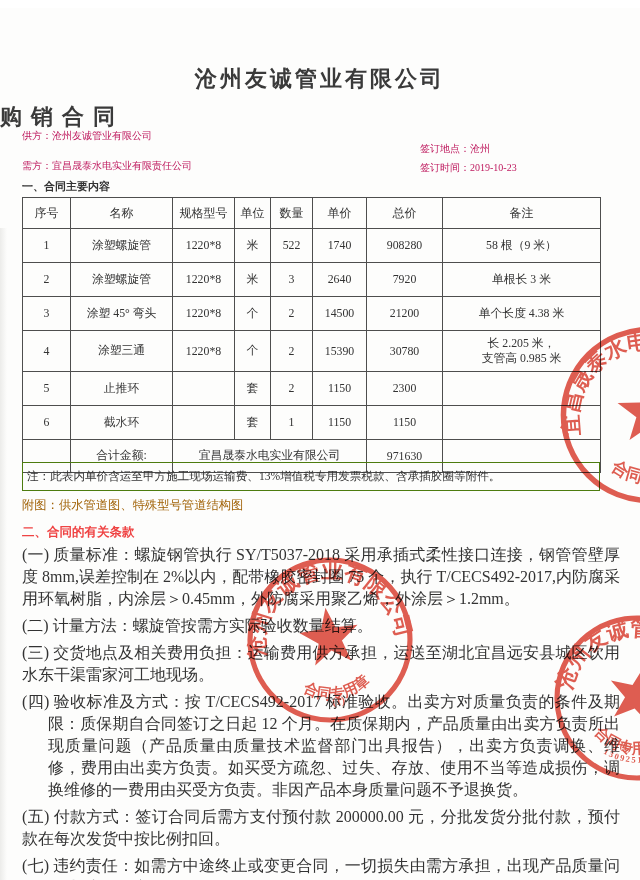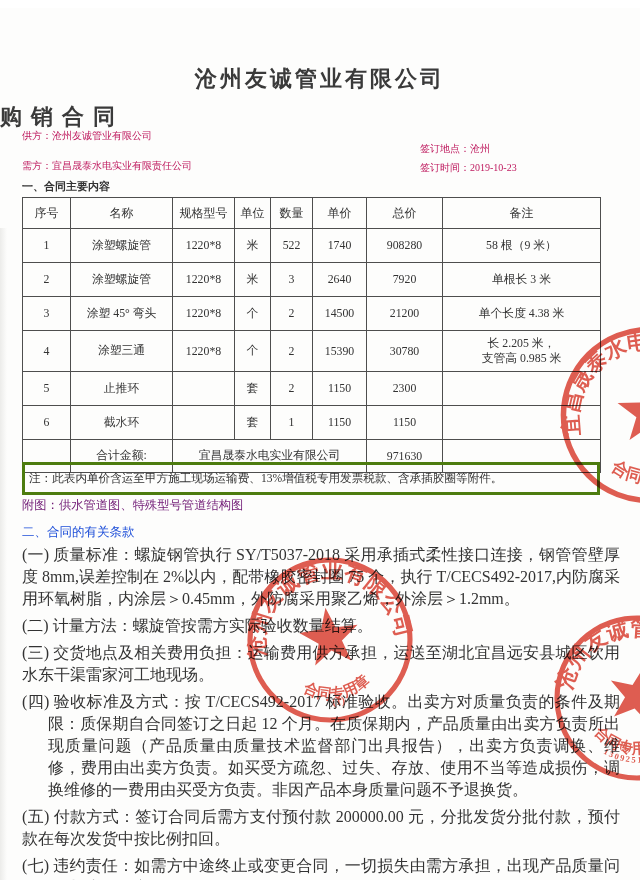--- a/index.html
+++ b/index.html
@@ -15,35 +15,35 @@
     font-size:22px;font-weight:600;letter-spacing:3px;color:#3a3a3a;}
   .title-doc{position:absolute;left:0;top:94px;width:100%;text-align:left;
     font-size:22px;font-weight:600;letter-spacing:9px;color:#3a3a3a;}
   .info{position:absolute;font-size:10px;color:#be185d;white-space:nowrap;}
   .supplier-line{left:22px;top:121px;}
   .buyer-line{left:22px;top:151px;}
   .meta-no{left:420px;top:114px;}
   .meta-place{left:420px;top:134px;}
   .meta-date{left:420px;top:153px;}
   .sec1{position:absolute;left:22px;top:171px;font-size:11px;font-weight:600;color:#333;}
-  .sec2{position:absolute;left:22px;top:516px;font-size:12.5px;font-weight:400;color:#1d4ed8;}
+  .sec2{position:absolute;left:22px;top:516px;font-size:12.5px;font-weight:700;color:#ef4444;}
 
   table.goods{position:absolute;left:22px;top:189px;width:578px;
     border-collapse:collapse;table-layout:fixed;font-size:11.8px;color:#333;}
   table.goods td,table.goods th{border:1px solid #4e4e4e;text-align:center;
     vertical-align:middle;padding:1px 2px;font-weight:normal;overflow:hidden;}
   table.goods th{height:28px;font-size:12px;}
   table.goods td{height:31px;}
   tr.tall td{height:38px;}
   td.remark{white-space:pre-line;line-height:15px;}
   tr.total-row td{height:30px;}
 
   .note-box{position:absolute;left:22px;top:454px;width:578px;box-sizing:border-box;
-    border:3px solid #4d7c0f;padding:6px 6px 6px 4px;font-size:11.6px;color:#333;white-space:nowrap;}
-  .attach-line{position:absolute;left:22px;top:489px;font-size:12.3px;color:#701a75;}
+    border:1px solid #4d7c0f;padding:6px 6px 6px 4px;font-size:11.6px;color:#333;white-space:nowrap;}
+  .attach-line{position:absolute;left:22px;top:489px;font-size:12.3px;color:#a16207;}
 
   .clauses{position:absolute;left:22px;top:536px;width:598px;font-size:16px;
     line-height:22px;color:#333;}
   .clause{margin:0 0 5px 0;text-align:justify;}
   .clause.hang{padding-left:26px;text-indent:-26px;}
   .cm{margin-right:4px;}
 
   .seal{position:absolute;mix-blend-mode:multiply;opacity:.82;pointer-events:none;}
   .seal text{font-family:"Liberation Serif","DejaVu Serif",serif;font-weight:600;}
   .seal-c{transform:rotate(13deg);}

